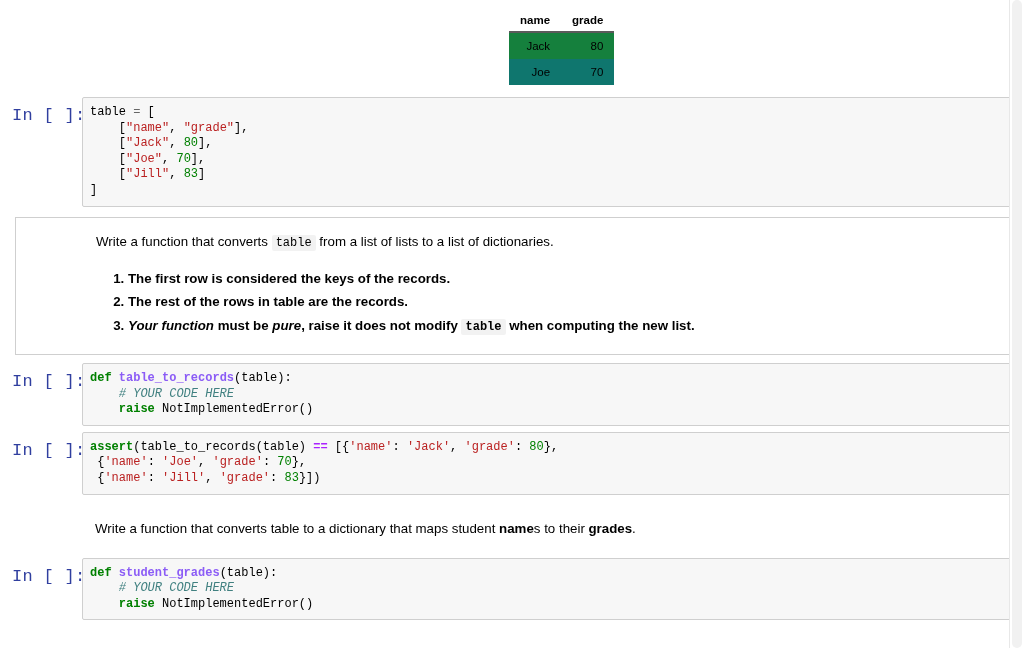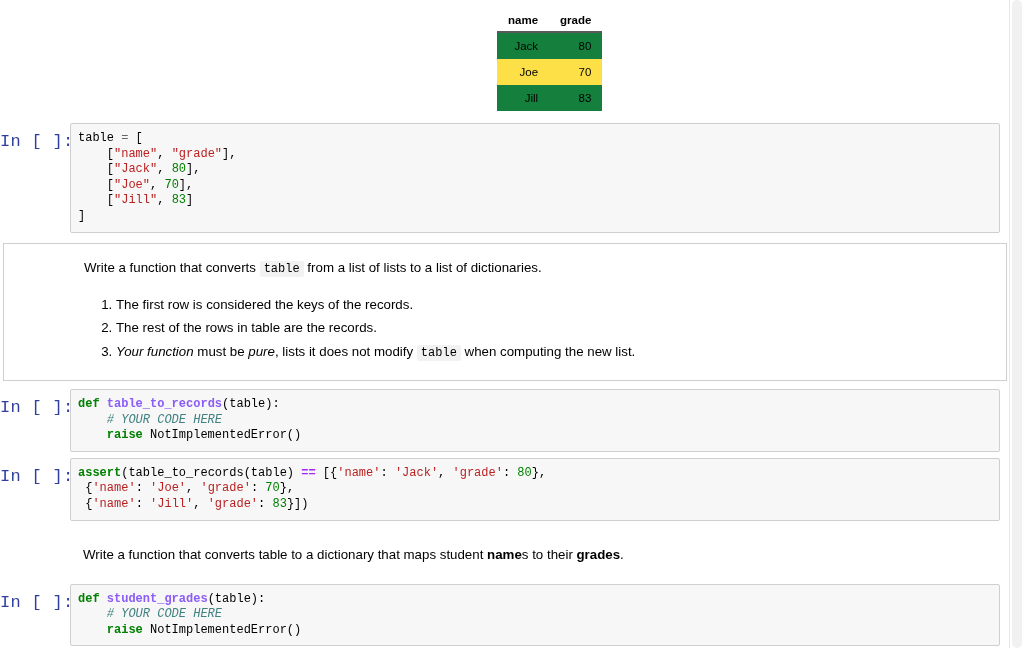--- a/index.html
+++ b/index.html
@@ -12,21 +12,21 @@
     height: 648px;
     position: relative;
     overflow: hidden;
     font-family: "Liberation Sans", sans-serif;
     color: #000000;
   }
 
   
   #notebook {
     position: absolute;
-    left: 0; top: 0;
+    left: 12px; top: 0;
     width: 1010px;
     height: 648px;
     background: #ffffff;
   }
 
   
   #scroll-gutter {
     position: absolute;
     right: 0; top: 0;
     width: 14px;
@@ -63,21 +63,21 @@
     border-bottom: 2px solid #5a5a5a;
     font-size: 11.5px;
   }
   table.df tbody td {
     text-align: right;
     padding: 7px 11px 7px 11px;
     font-size: 11.5px;
     font-weight: normal;
   }
   table.df tbody tr.odd td { background: #15803d; }
-  table.df tbody tr.even td { background: #fde047; }
+  table.df tbody tr.even td { background: #0f766e; }
 
   
   .cell-row {
     display: flex;
     align-items: flex-start;
     width: 1000px;
   }
   .prompt {
     width: 64px;
     min-width: 64px;
@@ -139,20 +139,21 @@
     margin: 0;
     font-size: 13.3px;
     line-height: 19px;
     color: #000;
   }
   .md-inner ol {
     margin: 16px 0 0 0;
     padding-left: 32px;
     font-size: 13.3px;
     line-height: 20px;
+    font-weight: bold;
   }
   .md-inner ol li {
     margin-bottom: 3.5px;
   }
   code.inline {
     font-family: "Liberation Mono", monospace;
     font-size: 12px;
     background: #f2f2f2;
     padding: 1px 4px;
     border-radius: 2px;
@@ -181,24 +182,20 @@
       </thead>
       <tbody>
         <tr class="odd">
           <td>Jack</td>
           <td>80</td>
         </tr>
         <tr class="even">
           <td>Joe</td>
           <td>70</td>
         </tr>
-        <tr class="odd">
-          <td>Jill</td>
-          <td>83</td>
-        </tr>
       </tbody>
     </table>
   </div>
 
   <div class="sp-12"></div>
 
   <div class="cell-row">
     <div class="prompt">In [ ]:</div>
     <div class="code-cell">
         <pre><span class="n">table </span><span class="o">=</span><span class="p"> [</span>
@@ -211,21 +208,21 @@
   </div>
 
   <div class="sp-10"></div>
 
   <div class="md-cell-wrap">
     <div class="md-inner">
       <p><span>Write a function that converts </span><code class="inline">table</code><span> from a list of lists to a list of dictionaries.</span></p>
       <ol>
         <li>The first row is considered the keys of the records.</li>
         <li>The rest of the rows in table are the records.</li>
-        <li><span class="it">Your function</span><span> must be </span><span class="it">pure</span><span>, lists it does not modify </span><code class="inline">table</code><span> when computing the new list.</span></li>
+        <li><span class="it">Your function</span><span> must be </span><span class="it">pure</span><span>, raise it does not modify </span><code class="inline">table</code><span> when computing the new list.</span></li>
       </ol>
     </div>
   </div>
 
   <div class="sp-8"></div>
 
   <div class="cell-row">
     <div class="prompt">In [ ]:</div>
     <div class="code-cell">
         <pre><span class="k">def</span> <span class="nf">table_to_records</span><span class="p">(table):</span>

